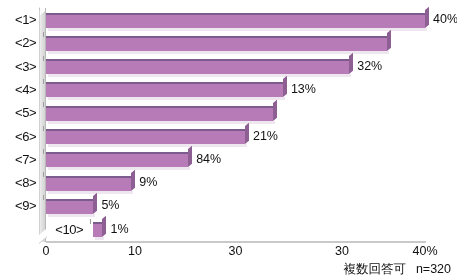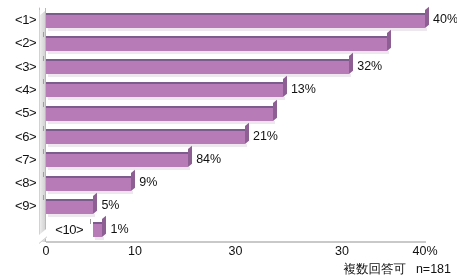--- a/index.html
+++ b/index.html
@@ -321,16 +321,16 @@
     <div class="x-ticks" id="x-ticks">
         <div class="x-tick" style="left: 46px;">0</div>
         <div class="x-tick" style="left: 135px;">10</div>
         <div class="x-tick" style="left: 235.5px;">30</div>
         <div class="x-tick" style="left: 342px;">30</div>
         <div class="x-tick" style="left: 425px;">40%</div>
       </div>
   </div>
 
   <div class="footnote">
-    <span class="note-text">複数回答可</span><span>n=181</span>
+    <span class="note-text">複数回答可</span><span>n=320</span>
   </div>
 
 </div>
 
 </body></html>

